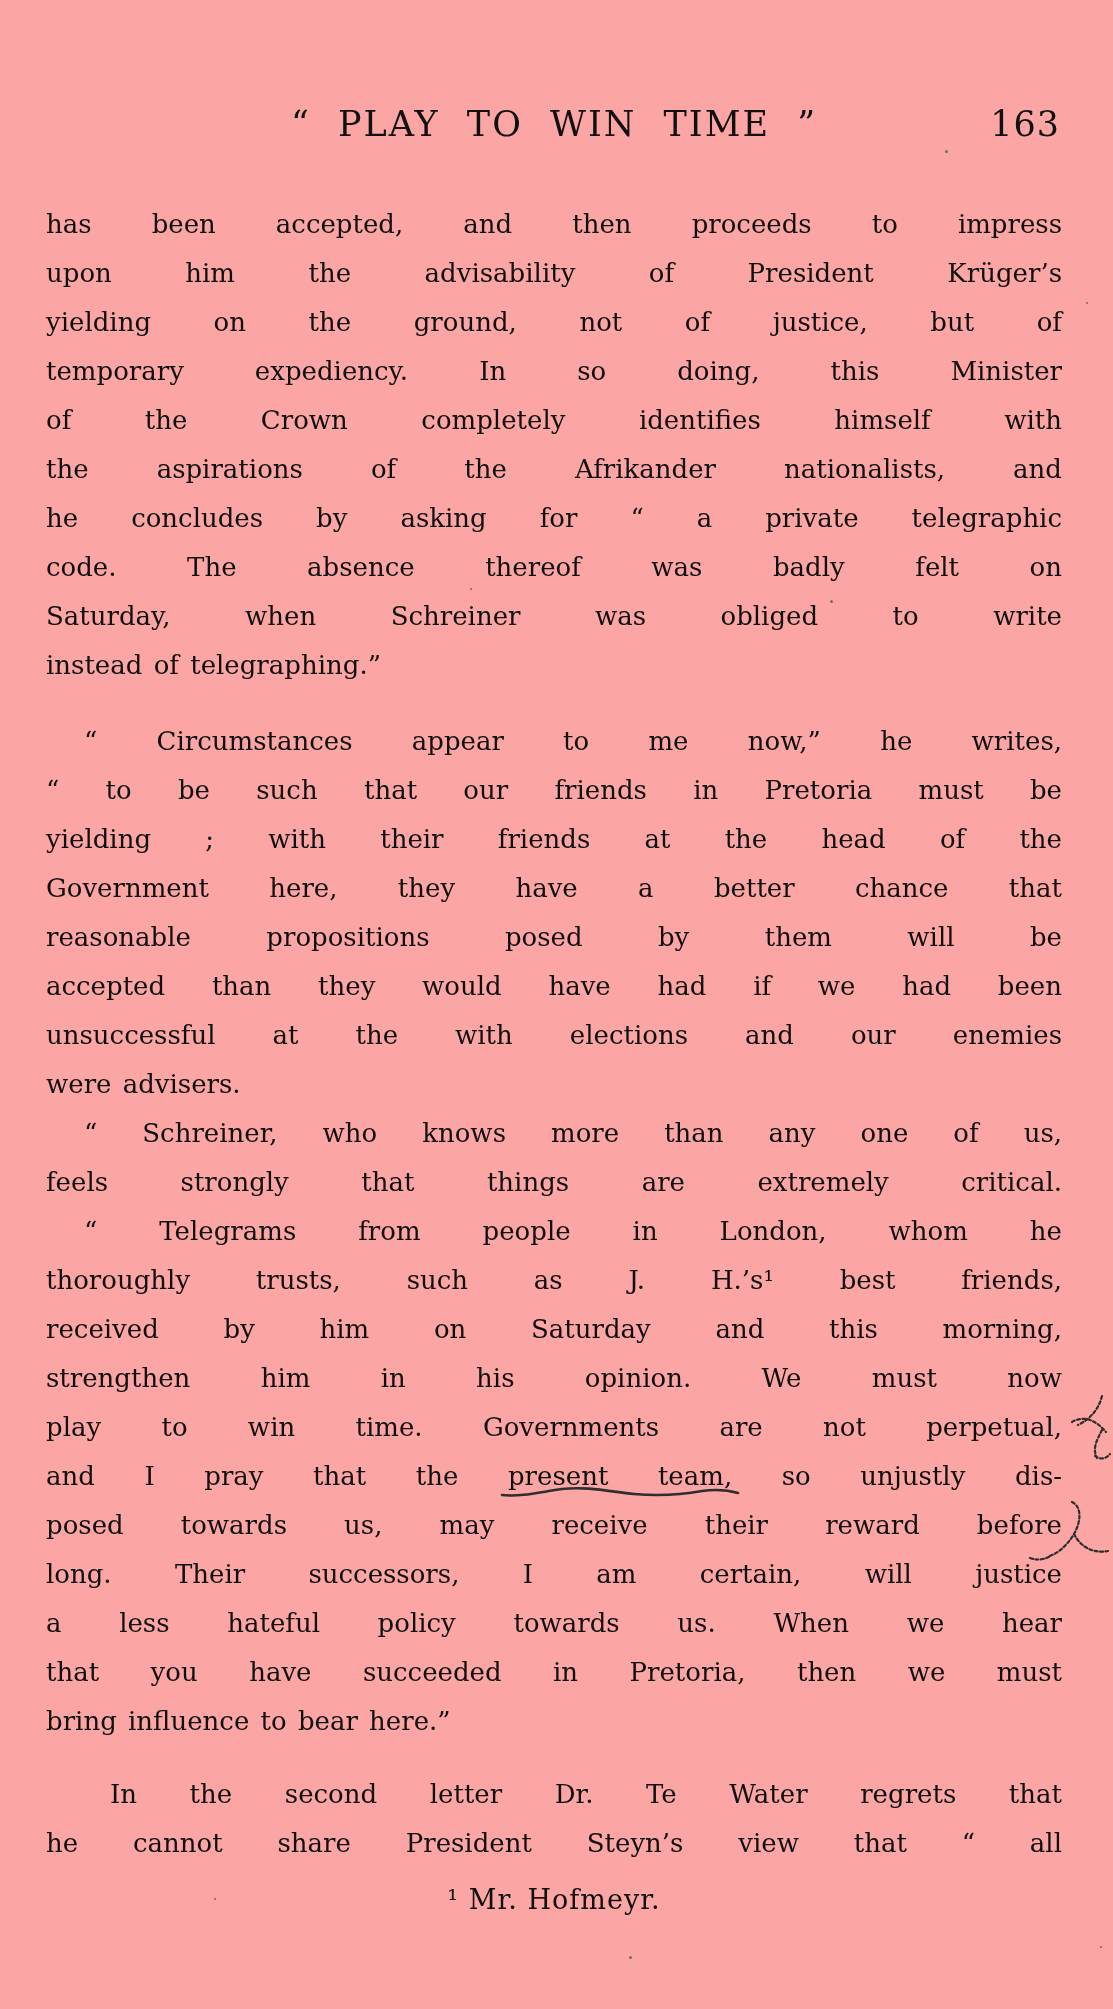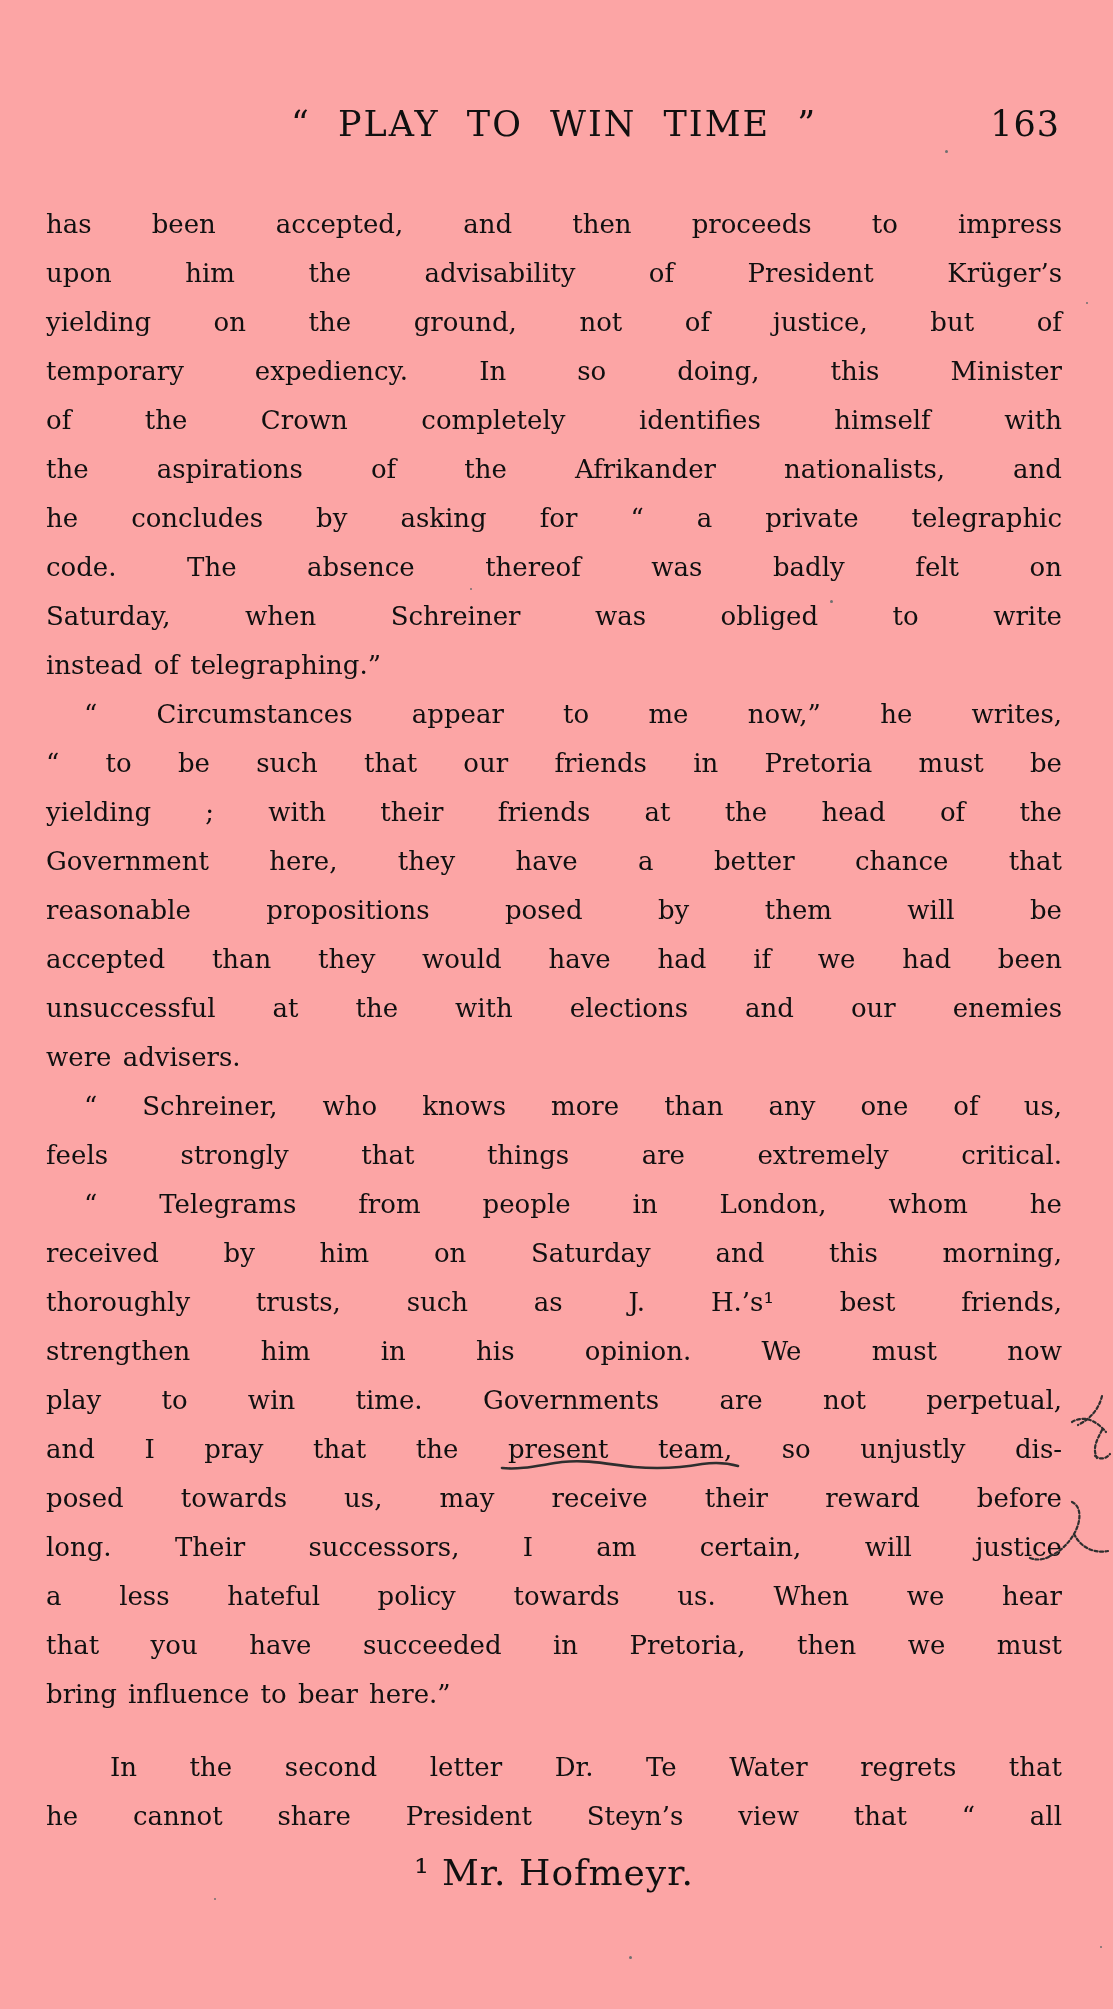--- a/index.html
+++ b/index.html
@@ -29,21 +29,21 @@
   .running-header .title {
     position:absolute;
     left:50%; transform:translateX(-50%);
   }
   .running-header .pagenum {
     position:absolute;
     right:2px;
     letter-spacing:1px;
   }
   .para { margin:0; }
-  .para-2 { }
+  .para-2 { margin-top:27px; }
   .para-5 { margin-top:24px; }
   .line {
     font-size:26px;
     line-height:49px;
     word-spacing:3px;
     text-align:justify;
     text-align-last:justify;
     white-space:normal;
   }
   .line.last { text-align-last:left; }
@@ -53,21 +53,21 @@
   .marked { position:relative; }
   .wavy-underline {
     position:absolute;
     left:-8px; right:-12px; bottom:-8px;
     height:16px;
     overflow:visible;
     pointer-events:none;
   }
   .footnote {
     margin-top:15px;
-    font-size:36px;
+    font-size:27px;
     line-height:34px;
     text-align:center;
     letter-spacing:1px;
   }
   .margin-mark { position:absolute; pointer-events:none; }
   .mark-1 { left:1066px; top:1392px; }
   .mark-2 { left:1026px; top:1498px; }
   .speck { position:absolute; background:#6f6f6f; border-radius:50%; }
   .s1 { left:945px;  top:150px;  width:3px; height:3px; }
   .s2 { left:830px;  top:600px;  width:3px; height:3px; }
@@ -112,22 +112,22 @@
       <div class="line last">were advisers.</div>
     </div>
 
     <div class="para">
       <div class="line indent">“ Schreiner, who knows more than any one of us,</div>
       <div class="line">feels strongly that things are extremely critical.</div>
     </div>
 
     <div class="para">
       <div class="line indent">“ Telegrams from people in London, whom he</div>
+      <div class="line">thoroughly trusts, such as J. H.’s¹ best friends,</div>
       <div class="line">received by him on Saturday and this morning,</div>
-      <div class="line">thoroughly trusts, such as J. H.’s¹ best friends,</div>
       <div class="line">strengthen him in his opinion.  We must now</div>
       <div class="line">play to win time.  Governments are not perpetual,</div>
       <div class="line">
         <span>and I pray that the </span><span class="marked"><span>present team,</span><svg class="wavy-underline" viewBox="0 0 240 16" preserveAspectRatio="none">
               <path d="M2,12 C22,14 40,9 62,6 C88,3 112,9 134,11 C158,13 180,12 202,8 C216,6 228,7 238,10" fill="none" stroke="#2e2e2e" stroke-width="2.6" stroke-linecap="round"></path>
             </svg></span><span> so unjustly dis-</span>
       </div>
       <div class="line">posed towards us, may receive their reward before</div>
       <div class="line">long.  Their successors, I am certain, will justice</div>
       <div class="line">a less hateful policy towards us.  When we hear</div>

